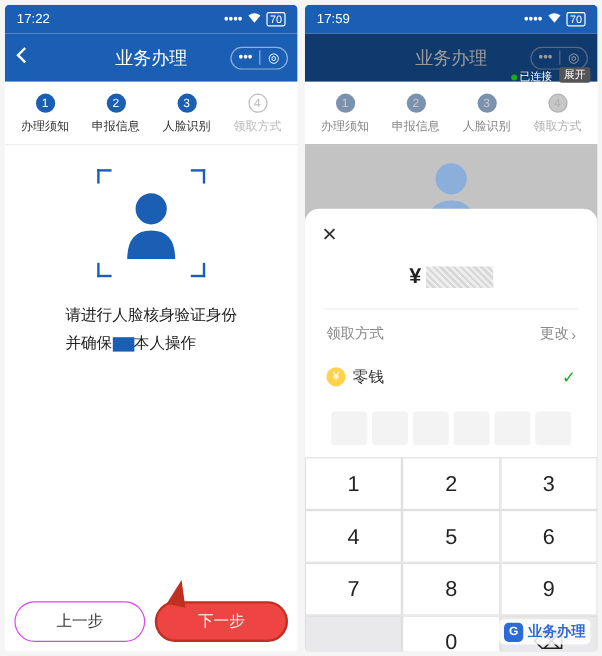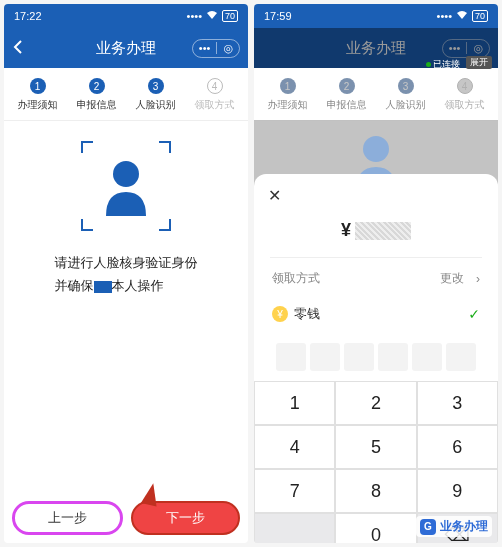--- a/index.html
+++ b/index.html
@@ -22,21 +22,21 @@
   .corner { position: absolute; width: 12px; height: 12px; border: 2px solid #1b5fb5; }
   .corner.tl { top: 0; left: 0; border-right: none; border-bottom: none; }
   .corner.tr { top: 0; right: 0; border-left: none; border-bottom: none; }
   .corner.bl { bottom: 0; left: 0; border-right: none; border-top: none; }
   .corner.br { bottom: 0; right: 0; border-left: none; border-top: none; }
   .face-icon { width: 50px; height: 60px; }
   .face-text { margin-top: 20px; font-size: 13px; color: #222; line-height: 1.8; }
   .censor { display: inline-block; width: 18px; height: 12px; background: #1b5fb5; vertical-align: middle; }
   .bottom-btns { display: flex; gap: 8px; padding: 8px; margin-top: auto; position: relative; }
   .btn { flex: 1; height: 34px; border-radius: 17px; display: flex; align-items: center; justify-content: center; font-size: 13px; }
-  .btn-prev { border: 3px solid #d946ef; background: #fff; color: #333; }
+  .btn-prev { border: 1px solid #d946ef; background: #fff; color: #333; }
   .btn-next { background: #ef4444; color: #fff; border: 2px solid #c03020; position: relative; }
   .arrow-red { position: absolute; left: 10px; top: -20px; width: 0; height: 0; border-left: 8px solid transparent; border-right: 8px solid transparent; border-bottom: 22px solid #c03020; transform: rotate(12deg); }
   .phone2-bg { filter: brightness(0.6); }
   .sheet { position: absolute; left: 0; right: 0; bottom: 0; top: 170px; background: #fff; border-radius: 12px 12px 0 0; display: flex; flex-direction: column; }
   .sheet-close { position: absolute; top: 12px; left: 14px; font-size: 16px; color: #333; }
   .sheet-body { padding: 40px 16px 0; text-align: center; }
   .payee { font-size: 14px; color: #222; }
   .amount { margin-top: 6px; font-size: 18px; font-weight: 600; color: #222; display: flex; align-items: center; justify-content: center; gap: 4px; }
   .amount-blur { width: 56px; height: 18px; background: repeating-linear-gradient(45deg,#d8d8d8,#d8d8d8 2px,#eee 2px,#eee 4px); }
   .pay-method { display: flex; justify-content: space-between; align-items: center; padding: 12px 2px; border-top: 1px solid #eee; margin-top: 16px; font-size: 12px; color: #888; }
@@ -185,21 +185,21 @@
 
   <div class="sheet">
     <span class="sheet-close">✕</span>
     <div class="sheet-body">
       <div class="amount">
         <span>¥</span>
         <span class="amount-blur"></span>
       </div>
       <div class="pay-method">
         <span>领取方式</span>
-        <span style="display:flex;align-items:center;gap:12px;">
+        <span style="display:flex;align-items:center;gap:2px;">
           <span>更改</span>
           <span>›</span>
         </span>
       </div>
       <div class="pay-option">
         <span class="coin">¥</span>
         <span>零钱</span>
         <span class="check">✓</span>
       </div>
       <div class="pin-boxes">

